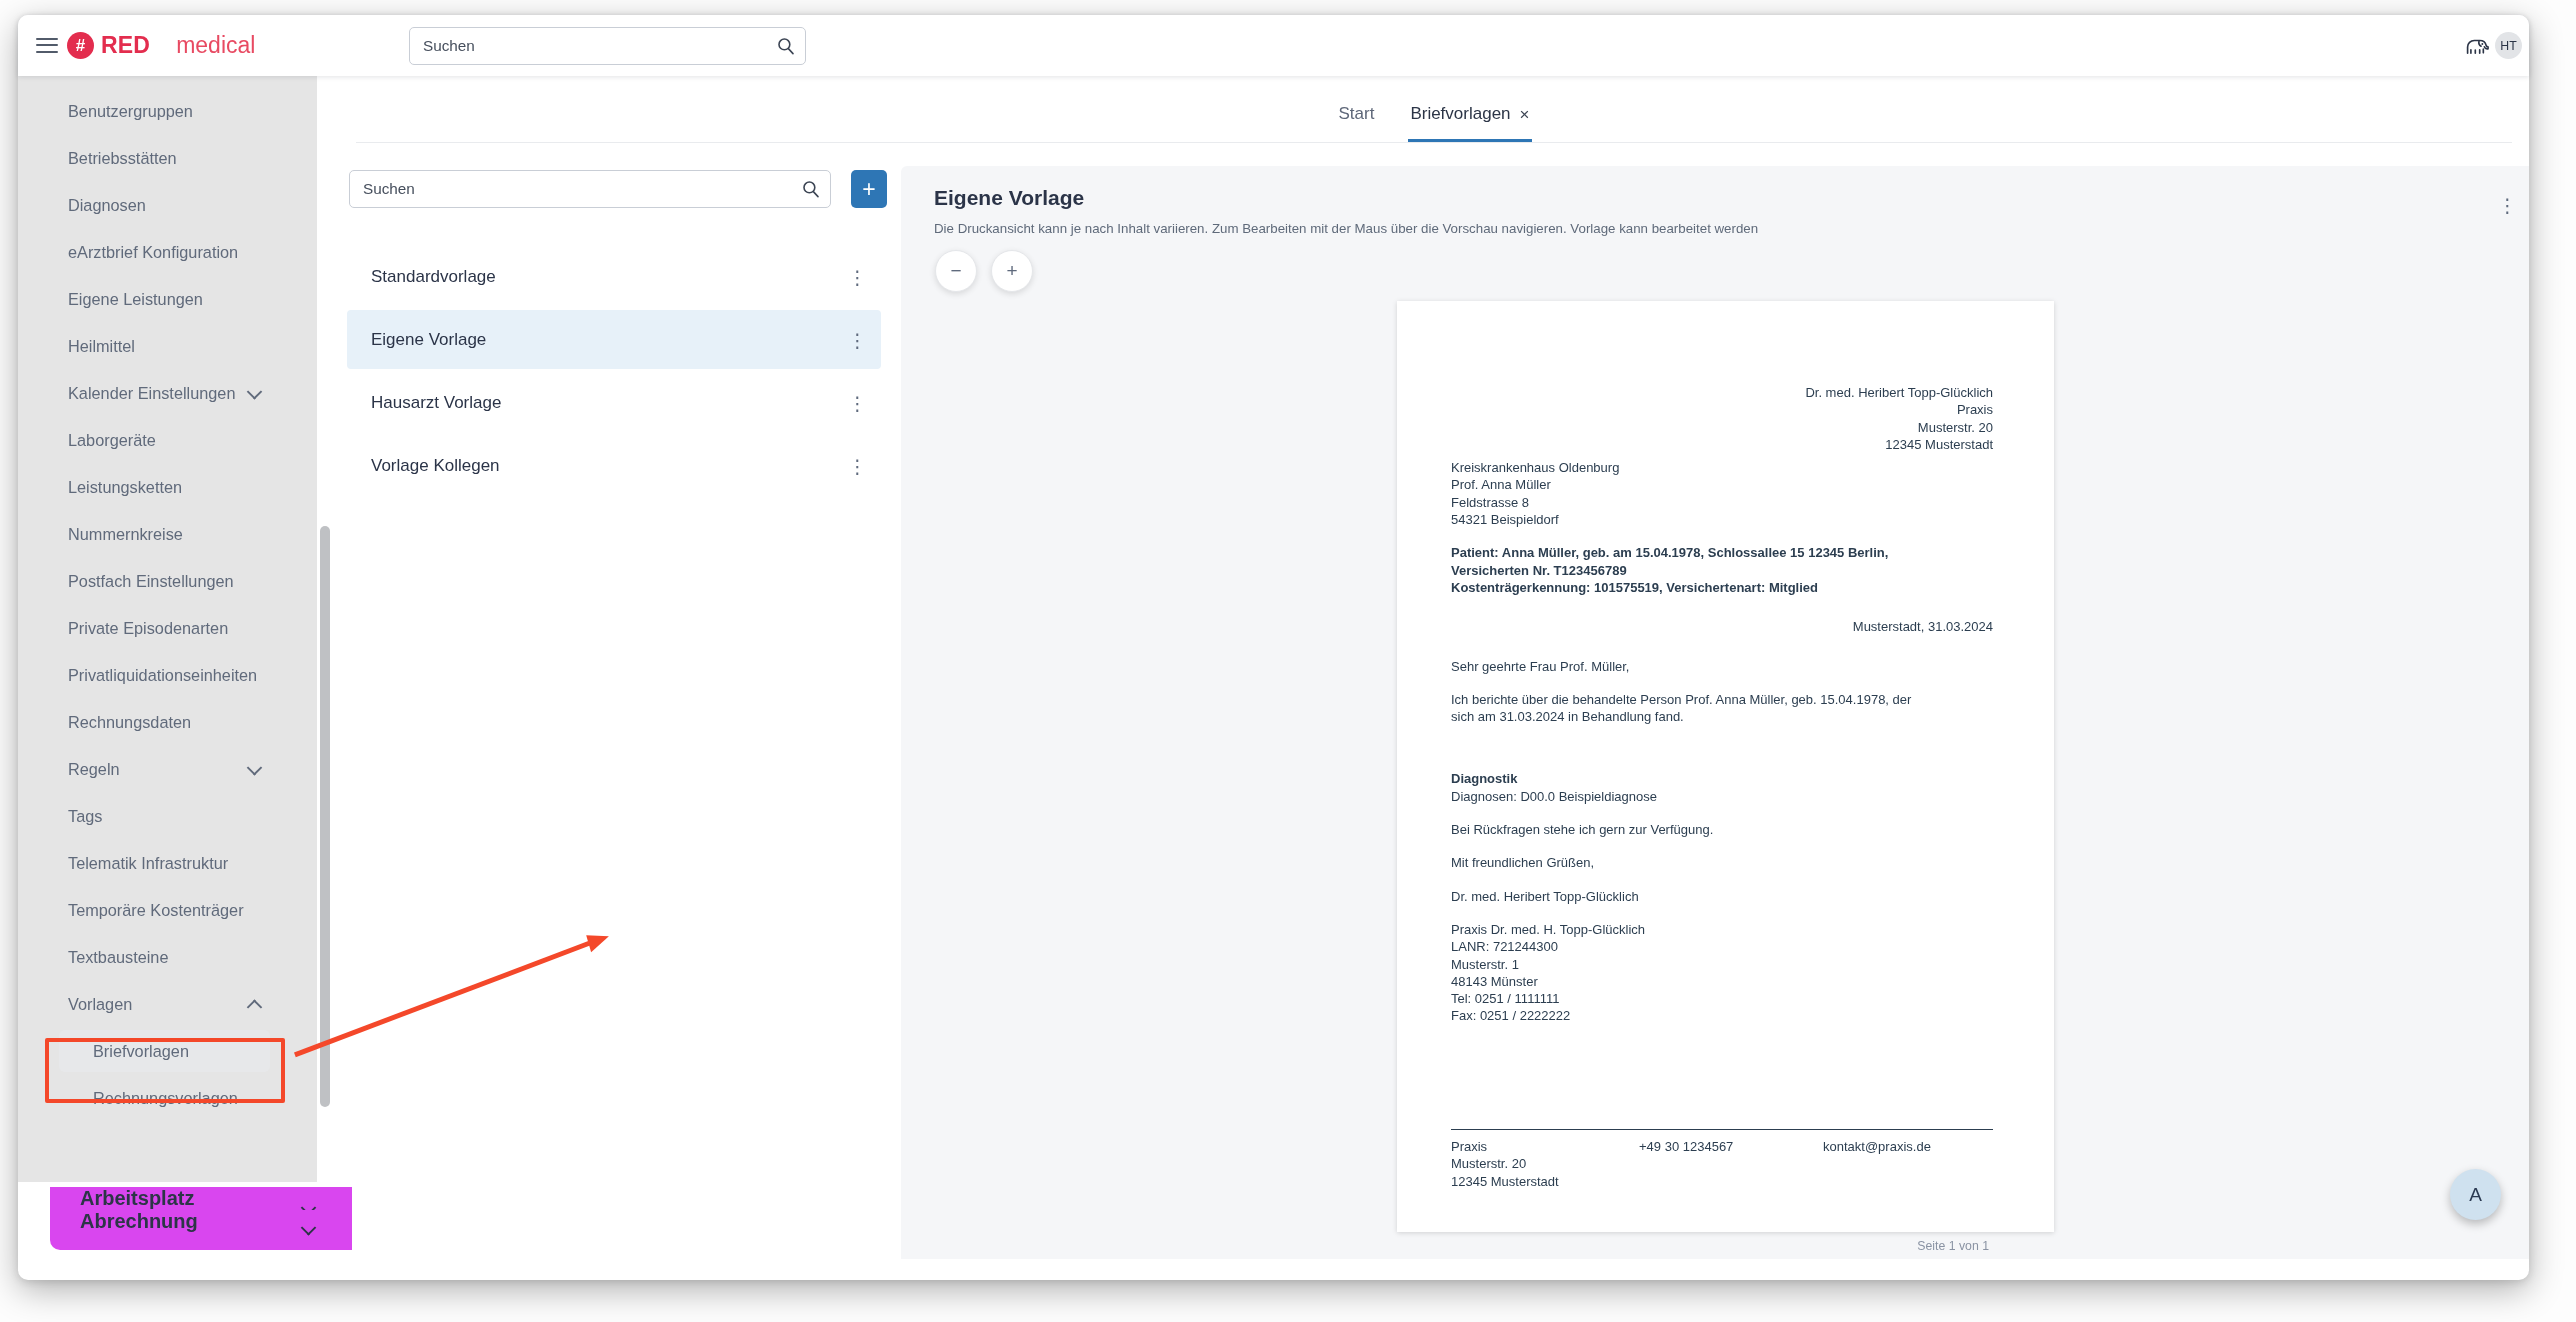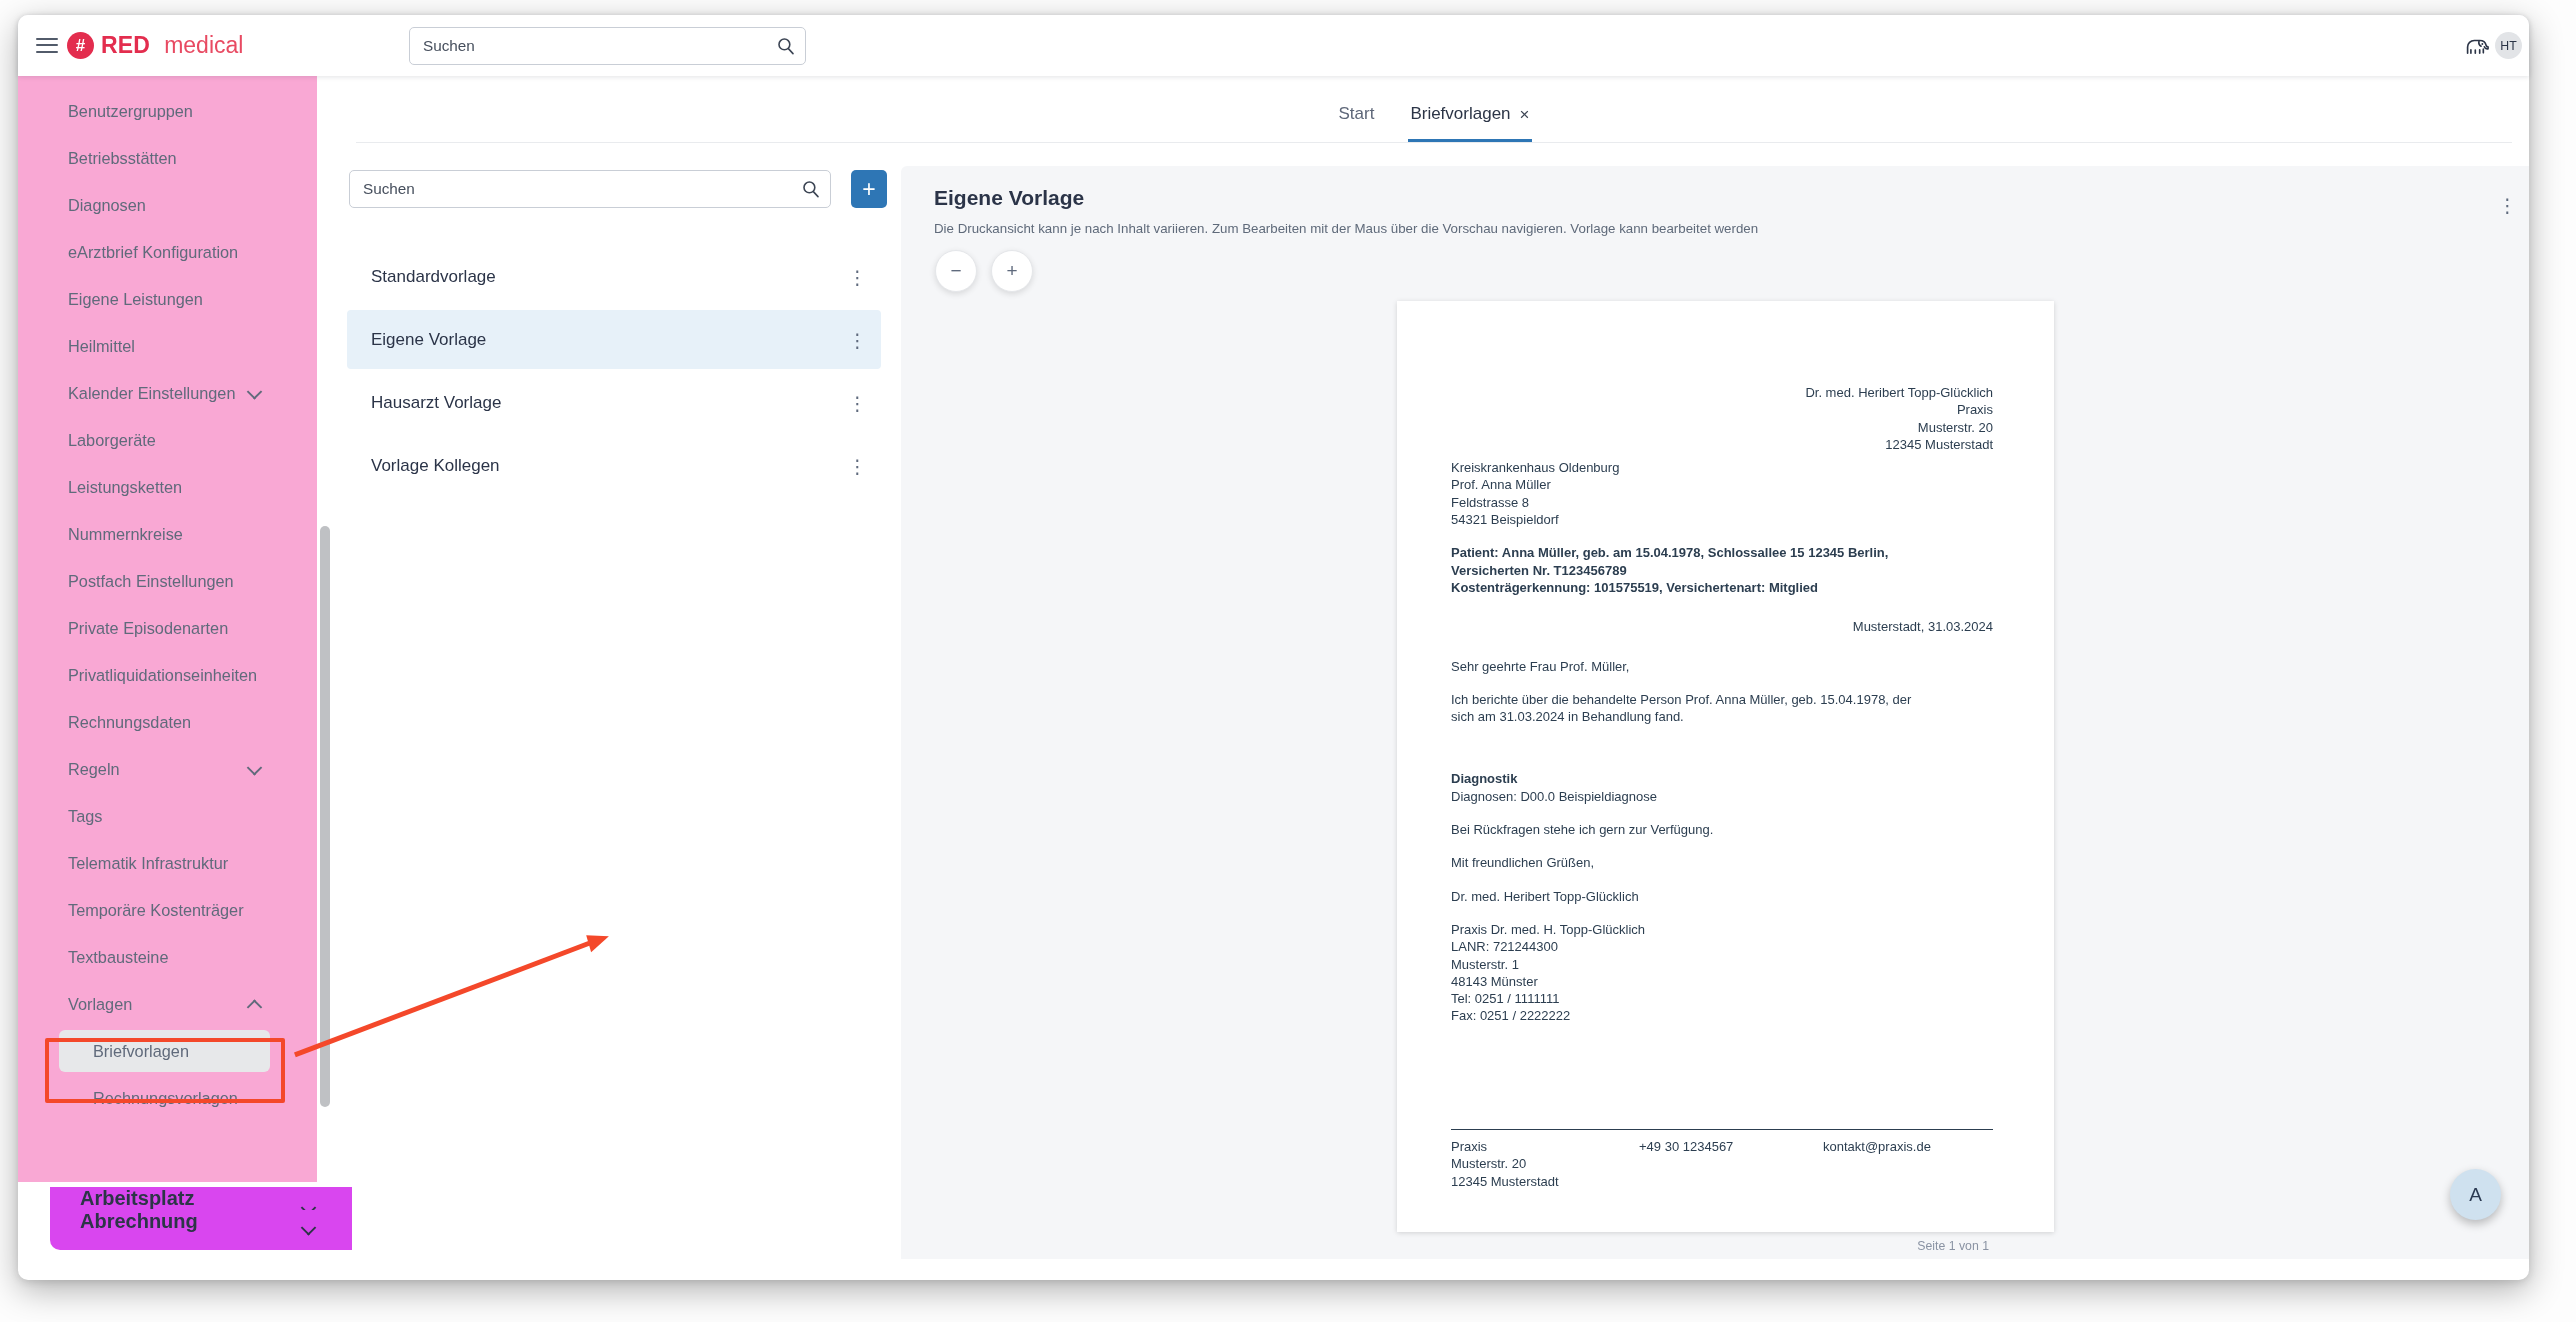--- a/index.html
+++ b/index.html
@@ -9,33 +9,33 @@
           border-radius:10px;box-shadow:0 10px 34px rgba(0,0,0,.30),0 2px 8px rgba(0,0,0,.12);}
   
   .topbar{position:absolute;left:0;top:0;right:0;height:61px;background:#fff;border-radius:10px 10px 0 0;
           box-shadow:0 1px 5px rgba(16,24,40,.12);z-index:30;}
   .hamburger{position:absolute;left:18px;top:23px;width:22px;height:16px;cursor:pointer;}
   .hamburger i{display:block;height:2px;background:#525b6a;margin-bottom:4.4px;border-radius:1px;}
   .logo{position:absolute;left:49px;top:17px;display:flex;align-items:center;gap:7px;}
   .logo-circle{width:27px;height:27px;border-radius:50%;background:#e32d4e;color:#fff;display:flex;
                align-items:center;justify-content:center;font-weight:800;font-size:17px;}
   .logo-red{color:#e32d4e;font-weight:800;font-size:23px;letter-spacing:0.2px;}
-  .logo-medical{color:#e84a62;font-weight:400;font-size:23px;margin-left:7px;}
+  .logo-medical{color:#e84a62;font-weight:400;font-size:23px;margin-left:19px;}
   .search-top{position:absolute;left:391px;top:12px;width:397px;height:38px;}
   .search-top input, .search-list input{width:100%;height:100%;box-sizing:border-box;border:1.5px solid #c9ced6;
         border-radius:5px;padding:0 38px 0 13px;font-size:15.3px;color:#2c3547;background:#fff;outline:none;
         font-family:inherit;}
   .search-top input::placeholder,.search-list input::placeholder{color:#3c4554;opacity:.95;}
   .mag{position:absolute;right:11px;top:10px;width:18px;height:18px;pointer-events:none;}
   .top-right{position:absolute;right:6px;top:0;height:61px;display:flex;align-items:center;gap:4px;}
   .elephant{width:27px;height:22px;}
   .avatar{width:27px;height:27px;border-radius:50%;background:#e2e4e7;color:#2c3547;display:flex;
           align-items:center;justify-content:center;font-size:12.3px;cursor:pointer;margin-right:1px;}
   
-  .sidebar-scroll{position:absolute;left:0;top:61px;width:299px;height:1106px;background:#f9a8d4;overflow:hidden;text-align:center;}
+  .sidebar-scroll{position:absolute;left:0;top:61px;width:299px;height:1106px;background:#e5e5e5;overflow:hidden;text-align:center;}
   .nav{padding-top:12px;}
   .nav-item{position:relative;height:47px;display:flex;align-items:center;padding-left:50px;cursor:pointer;
             color:#606a7b;font-size:16.3px;}
   .nav-item.sub{padding-left:75px;}
   .nav-item.hl{background:#e7e8ea;border-radius:6px;margin-left:41px;margin-right:47px;height:42px;
                padding-left:34px;margin-top:2px;margin-bottom:3px;}
   .chev{position:absolute;right:57px;top:50%;width:9px;height:9px;border-right:2px solid #606a7b;
         border-bottom:2px solid #606a7b;transform:translateY(-70%) rotate(45deg);}
   .chev.up{transform:translateY(-30%) rotate(-135deg);}
   .scroll-thumb{position:absolute;left:302px;top:511px;width:10px;height:581px;background:#bfc1c4;border-radius:5px;z-index:5;}

